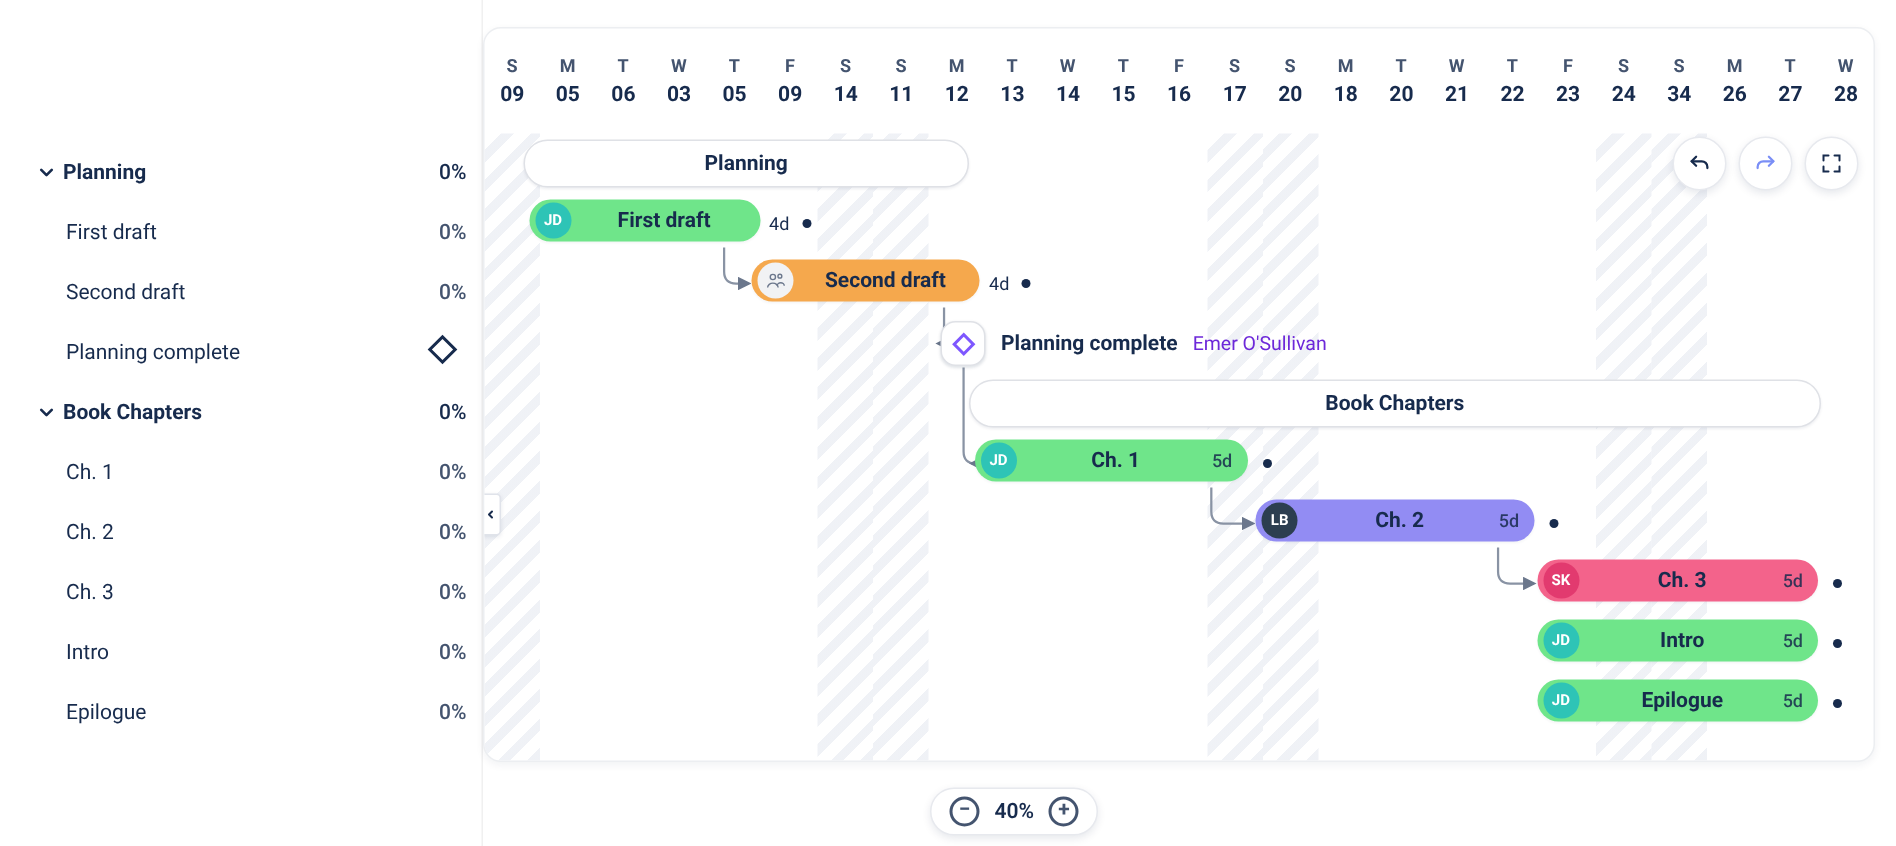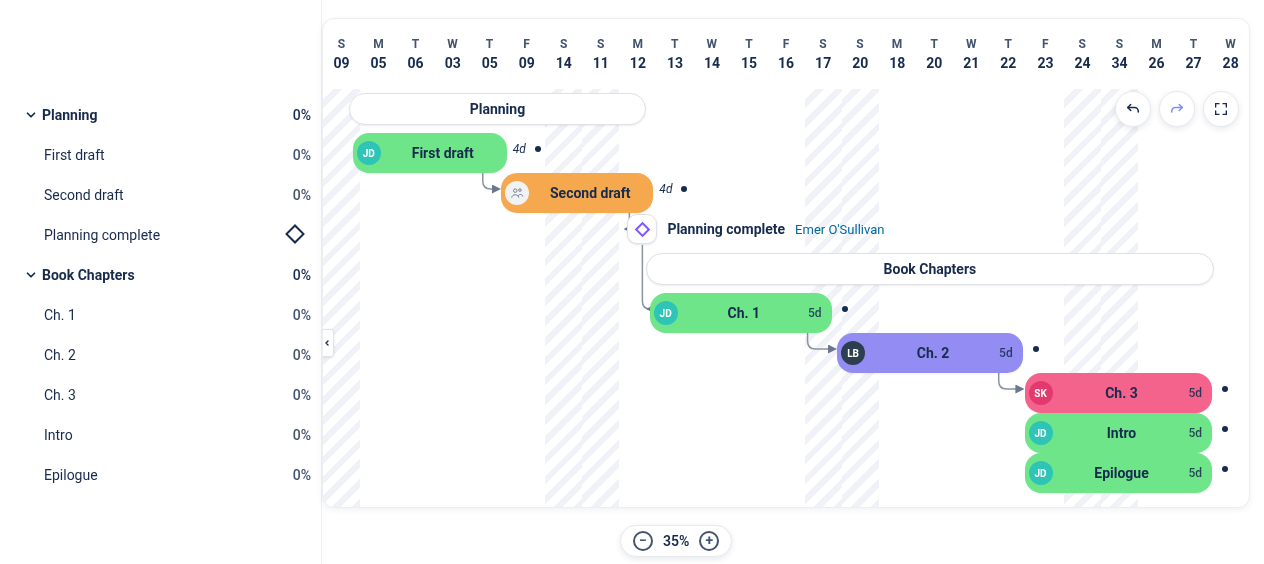--- a/index.html
+++ b/index.html
@@ -90,21 +90,21 @@
     display:flex;
     align-items:center;
     justify-content:center;
     font-weight:700;
     box-shadow: 0 1px 2px rgba(9,30,66,0.08);
   }
 
   
   .task {
     position:absolute;
-    height:40px;
+    height:28px;
     border-radius:16px;
     display:flex;
     align-items:center;
     padding:0 10px 0 4px;
     font-weight:700;
     color:#172b4d;
     box-shadow: 0 1px 2px rgba(9,30,66,0.05);
   }
   .task .avatar {
     width:24px; height:24px; border-radius:50%;
@@ -118,21 +118,21 @@
   .task-dot {
     position:absolute;
     width:6px; height:6px; border-radius:50%;
     background:#172b4d;
     top:13px;
   }
   .task-ext-dur {
     position:absolute;
     height:32px;
     display:flex; align-items:center;
-    font-size:12px; color:#172b4d;font-style:italic;
+    font-size:12px; color:#172b4d;
   }
 
   .av-jd { background:#2ec4b6; }
   .av-gr { background:#f1f2f4; color:#6b778c; }
   .av-lb { background:#2c3e50; }
   .av-sk { background:#e23a6f; }
 
   .c-green  { background:#6fe58a; }
   .c-orange { background:#f5a84d; }
   .c-purple { background:#928cf3; }
@@ -152,21 +152,21 @@
     border-radius:10px;
     display:flex; align-items:center; justify-content:center;
     margin-right:10px;
     box-shadow: 0 1px 2px rgba(9,30,66,0.12);
   }
   .milestone .diamond-inner {
     width:11px; height:11px; transform:rotate(45deg);
     border:2px solid #7e57ff;
   }
   .milestone .mlabel { font-weight:700; margin-right:10px; }
-  .milestone .massignee { font-size:13px; color:#0369a1; }
+  .milestone .massignee { font-size:13px; color:#6d28d9; }
 
   
   .dep { position:absolute; pointer-events:none; }
 
   
   .toolbar {
     position:absolute;
     right:10px; top:72px;
     display:flex; gap:8px;
     z-index:5;
@@ -541,19 +541,19 @@
           <path d="M15 6l-6 6 6 6" stroke="#172b4d" stroke-width="4" stroke-linecap="round" stroke-linejoin="round"></path>
         </svg>
     </div>
 
   </div>
 
   <div class="zoom">
     <div class="zbtn">
         <span>−</span>
       </div>
-    <span>35%</span>
+    <span>40%</span>
     <div class="zbtn">
         <span>+</span>
       </div>
   </div>
 
 </div>
 
 </body></html>

